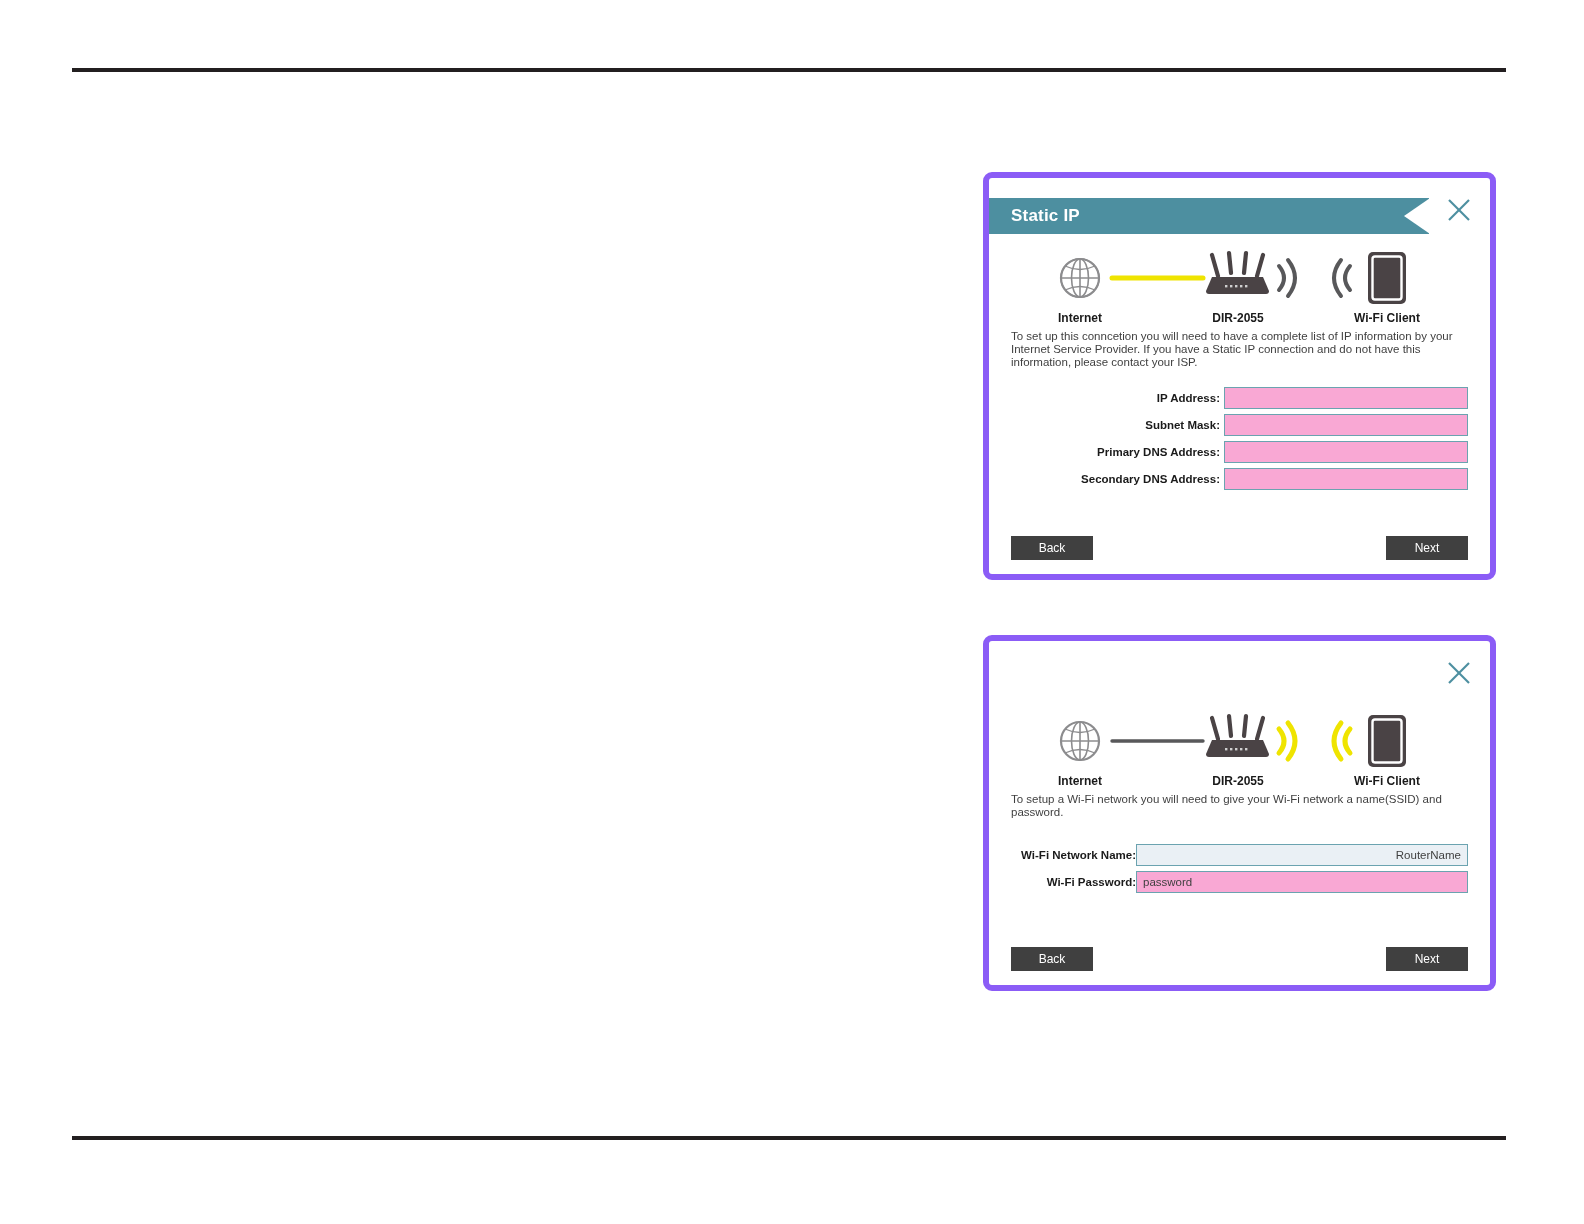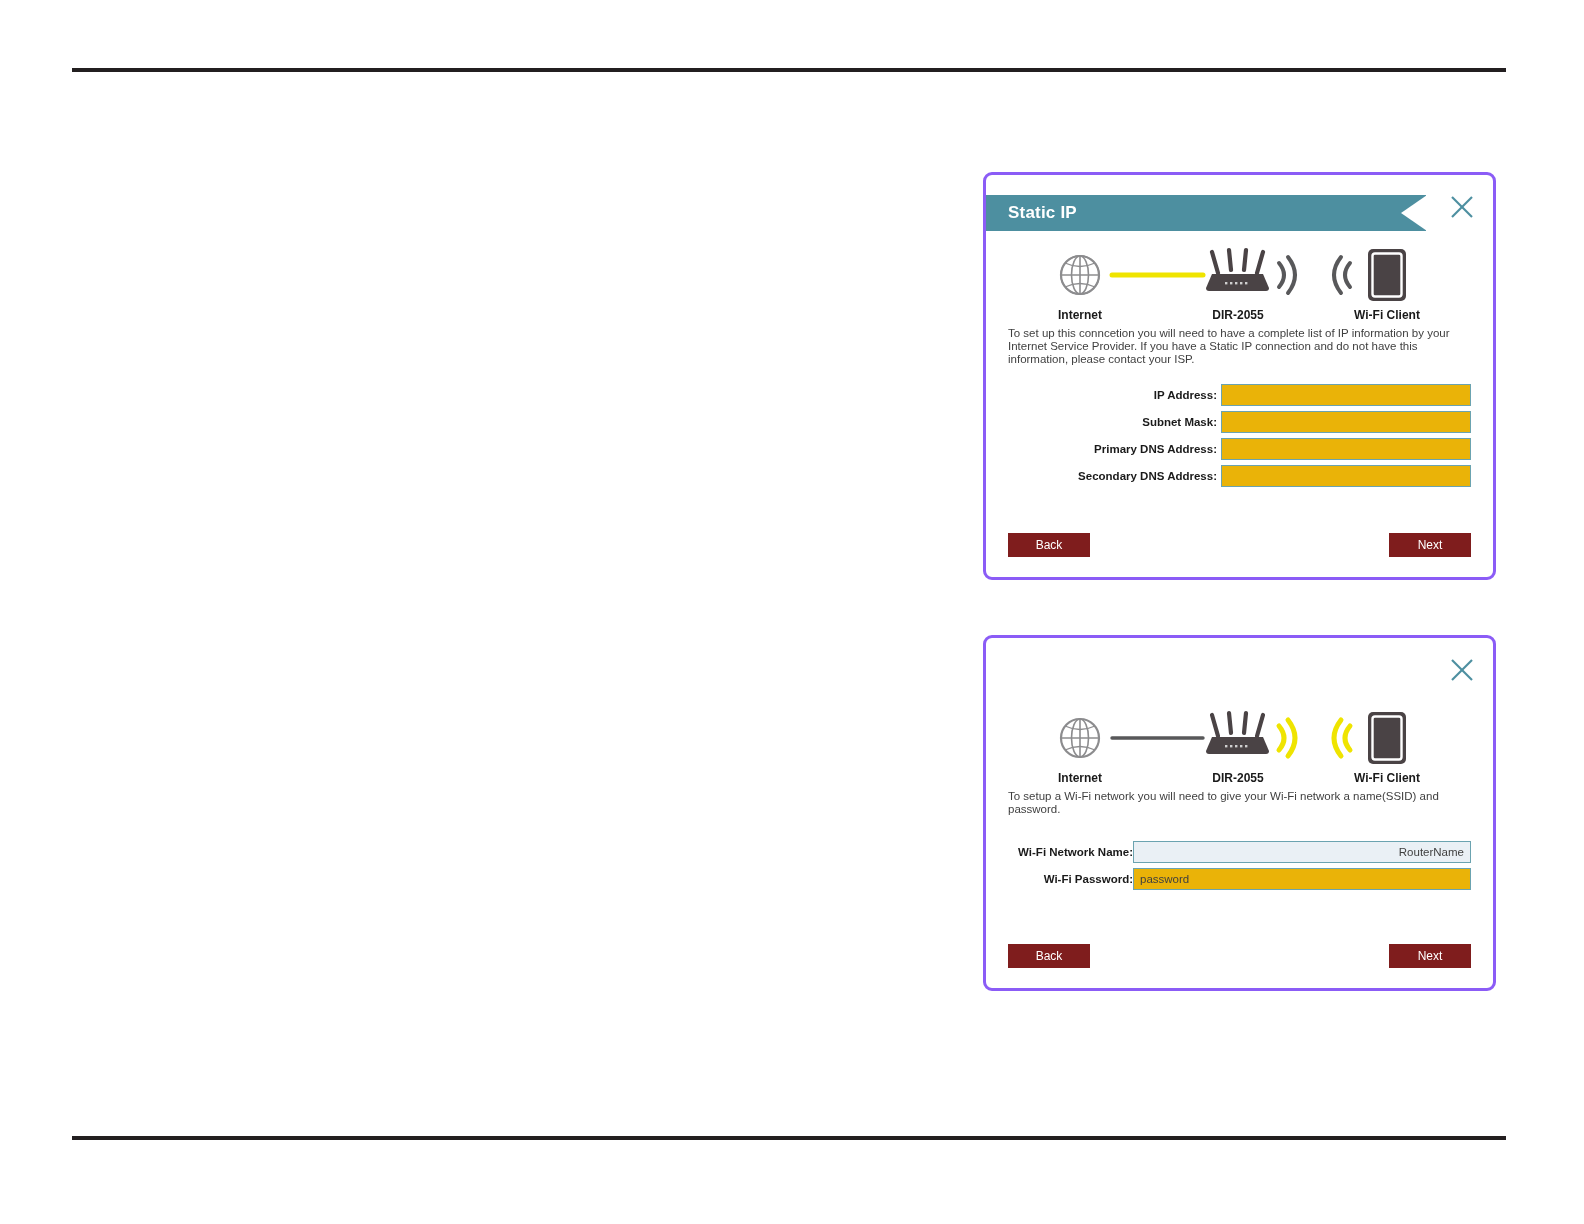--- a/index.html
+++ b/index.html
@@ -25,21 +25,21 @@
     height: 4px;
     background: #231f20;
   }
   .page-rule.top { top: 68px; }
   .page-rule.bottom { top: 1136px; }
 
   
   .dialog {
     position: absolute;
     background: #ffffff;
-    border: 3px solid #8b5cf6;
+    border: 6px solid #8b5cf6;
     border-radius: 9px;
     box-sizing: border-box;
   }
   #dialog-static-ip {
     left: 983px;
     top: 172px;
     width: 513px;
     height: 408px;
   }
   #dialog-wifi-settings {
@@ -135,21 +135,21 @@
     text-align: right;
     white-space: nowrap;
   }
   #dialog-static-ip .form-label { width: 209px; padding-right: 4px; }
   #dialog-wifi-settings .form-label { width: 125px; padding-right: 0; }
 
   .form-input {
     flex: 1;
     height: 22px;
     border: 1px solid #6ba3b0;
-    background: #eab308;
+    background: #f9a8d4;
     box-sizing: border-box;
     font-family: "Liberation Sans", sans-serif;
     font-size: 11.5px;
     color: #3f3f3f;
     padding: 0 6px;
     border-radius: 0;
     outline: none;
   }
   .form-input.filled {
     background: #eaf0f5;
@@ -164,21 +164,21 @@
     height: 24px;
   }
   #dialog-static-ip .button-bar { top: 358px; }
   #dialog-wifi-settings .button-bar { top: 306px; }
 
   .btn {
     position: absolute;
     top: 0;
     width: 82px;
     height: 24px;
-    background: #7f1d1d;
+    background: #404040;
     color: #ffffff;
     font-family: "Liberation Sans", sans-serif;
     font-size: 12px;
     font-weight: normal;
     border: none;
     cursor: pointer;
     line-height: 24px;
     text-align: center;
     padding: 0;
   }

